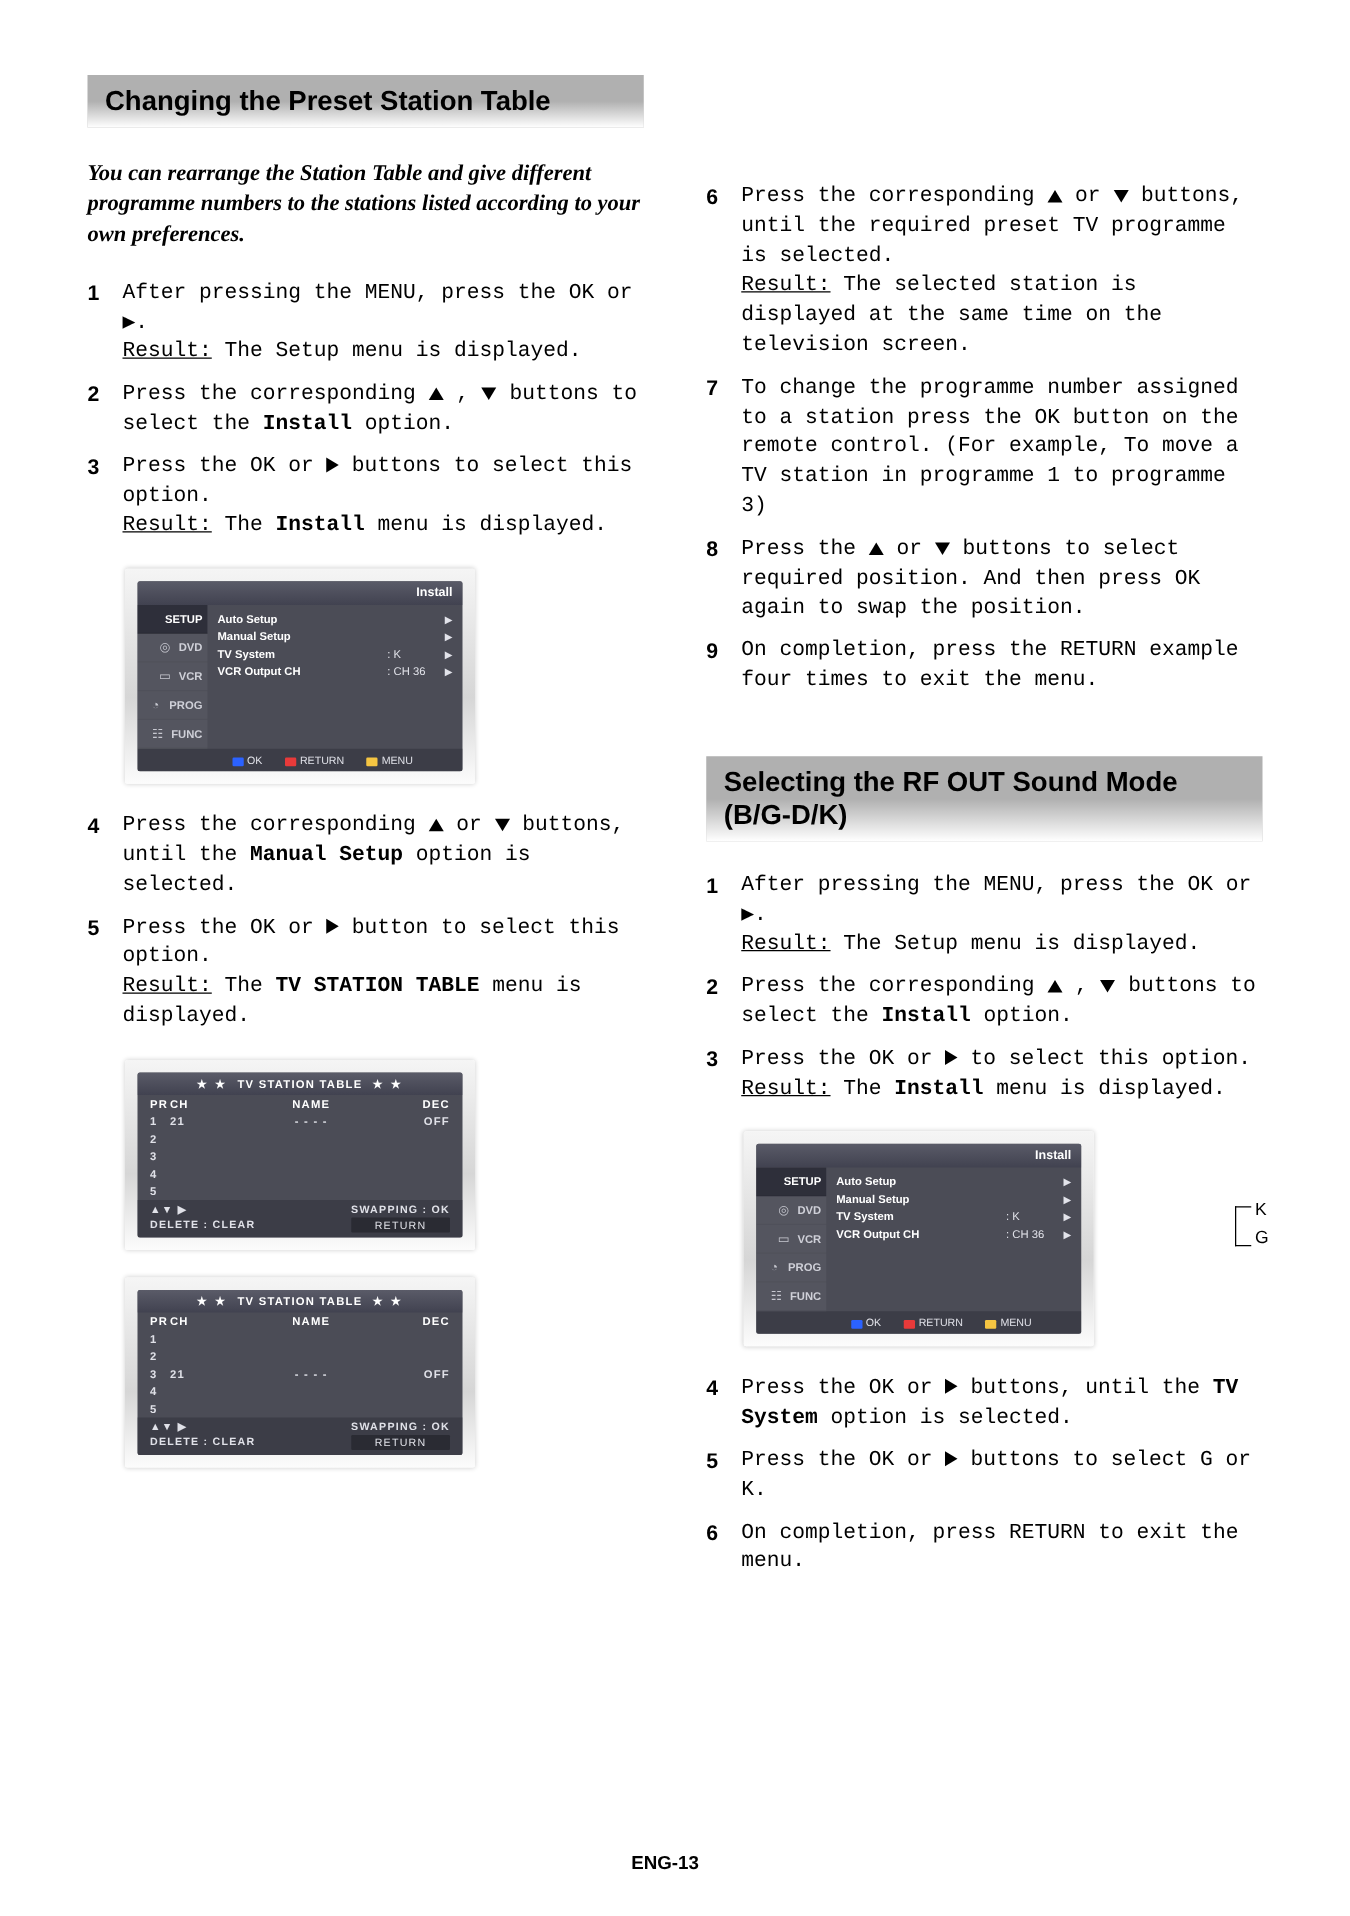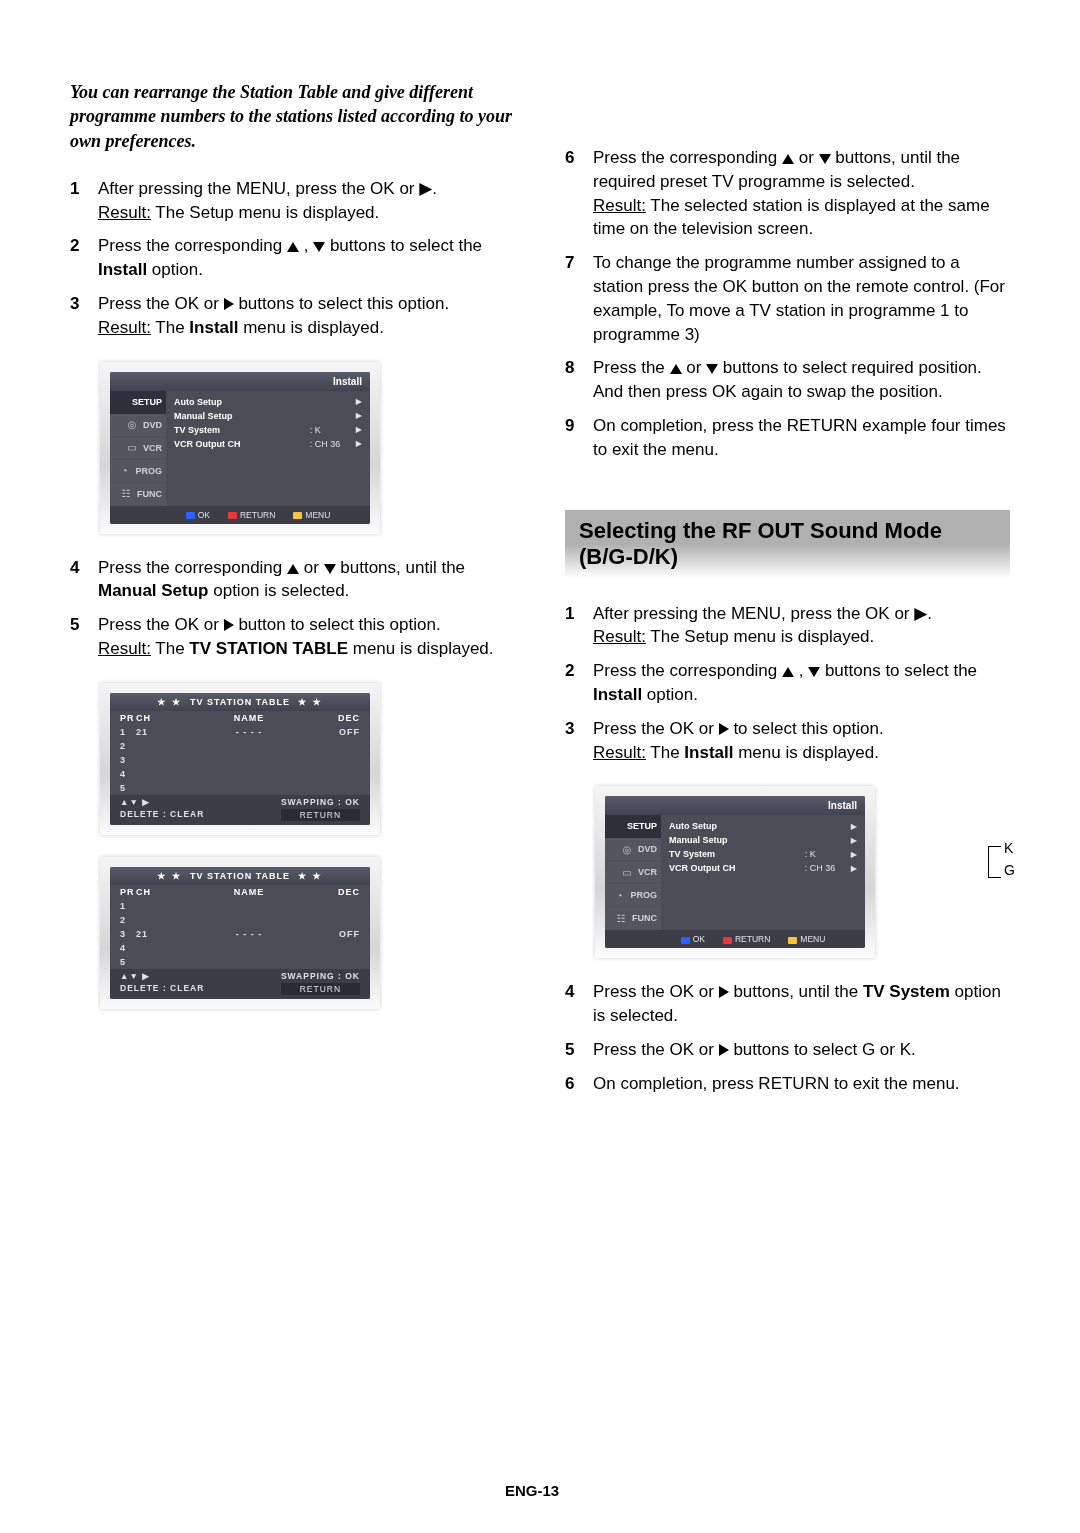--- a/index.html
+++ b/index.html
@@ -51,21 +51,21 @@
     display: flex;
     margin-bottom: 10px;
     font-size: 17px;
     line-height: 1.4;
   }
   .step .num {
     width: 28px;
     flex: 0 0 28px;
     font-weight: bold;
   }
-  .step .body { flex:1; }
+  .step .body { flex:1;font-family:Liberation Mono, monospace; }
   .step .body .u { text-decoration: underline; }
   .step .body .b { font-weight: bold; }
   .tri-r, .tri-u, .tri-d {
     display:inline-block;
     width:0; height:0;
     vertical-align: -1px;
   }
   .tri-r { border-top:6px solid transparent; border-bottom:6px solid transparent; border-left:10px solid #000; }
   .tri-u { border-left:6px solid transparent; border-right:6px solid transparent; border-bottom:10px solid #000; }
   .tri-d { border-left:6px solid transparent; border-right:6px solid transparent; border-top:10px solid #000; }
@@ -195,20 +195,23 @@
     font-weight:bold;
   }
 </style>
 </head>
 <body>
 
 <div class="page">
   <div class="cols">
 
     <div class="col">
+      <div class="section-heading">
+        <h2>Changing the Preset Station Table</h2>
+      </div>
 
       <p class="intro">You can rearrange the Station Table and give different programme numbers to the stations listed according to your own preferences.</p>
 
       <ol class="steps">
         <li class="step">
           <span class="num">1</span>
           <span class="body">
             <span>After pressing the MENU, press the OK or ▶.</span><br>
             <span class="u">Result:</span><span> The Setup menu is displayed.</span>
           </span>

